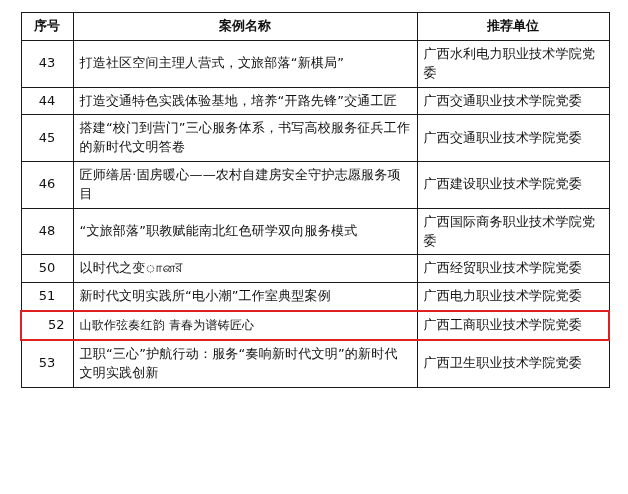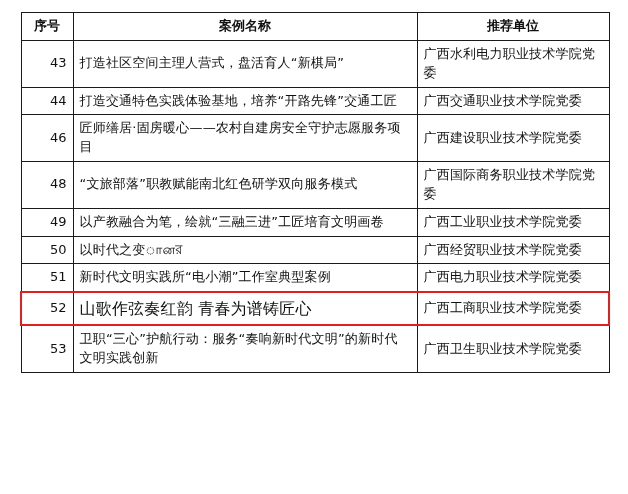--- a/index.html
+++ b/index.html
@@ -41,21 +41,21 @@
   col.c-unit { width: 192px; }
 
   thead th {
     text-align: center;
     font-weight: bold;
     font-size: 14.5px;
     padding-top: 8px;
     padding-bottom: 8px;
   }
   td.col-no {
-    text-align: right;
+    text-align: center;
     font-size: 13.5px;
   }
   td.col-name {
     text-align: left;
     letter-spacing: 0.2px;
   }
   td.col-unit {
     text-align: left;
     letter-spacing: 0.2px;
   }
@@ -65,21 +65,21 @@
   }
   tr.highlight-row td.col-no {
     border-left: 2px solid #e02020;
     padding-left: 24px;
   }
   tr.highlight-row td.col-unit {
     border-right: 2px solid #e02020;
     margin-top: 29px;
   }
   tr.highlight-row td.col-name {
-    font-size: 16px;
+    font-size: 12px;
   }
   .clip-bottom {
     position: absolute;
     left: 0;
     right: 0;
     bottom: 0;
     height: 2px;
     background: #ffffff;
   }
 </style>
@@ -96,42 +96,42 @@
     <thead>
       <tr>
         <th>序号</th>
         <th>案例名称</th>
         <th>推荐单位</th>
       </tr>
     </thead>
     <tbody>
       <tr>
         <td class="col-no">43</td>
-        <td class="col-name">打造社区空间主理人营式，盘活育人“新棋局”</td>
+        <td class="col-name">打造社区空间主理人营式，文旅部落“新棋局”</td>
         <td class="col-unit">广西水利电力职业技术学院党委</td>
       </tr>
       <tr>
         <td class="col-no">44</td>
         <td class="col-name">打造交通特色实践体验基地，培养“开路先锋”交通工匠</td>
+        <td class="col-unit">广西交通职业技术学院党委</td>
+      </tr>
+      <tr>
+        <td class="col-no">45</td>
+        <td class="col-name">搭建“校门到营门”三心服务体系，书写高校服务征兵工作的新时代文明答卷</td>
         <td class="col-unit">广西交通职业技术学院党委</td>
       </tr>
       <tr>
         <td class="col-no">46</td>
         <td class="col-name">匠师缮居·固房暖心——农村自建房安全守护志愿服务项目</td>
         <td class="col-unit">广西建设职业技术学院党委</td>
       </tr>
       <tr>
         <td class="col-no">48</td>
         <td class="col-name">“文旅部落”职教赋能南北红色研学双向服务模式</td>
         <td class="col-unit">广西国际商务职业技术学院党委</td>
-      </tr>
-      <tr>
-        <td class="col-no">49</td>
-        <td class="col-name">以产教融合为笔，绘就“三融三进”工匠培育文明画卷</td>
-        <td class="col-unit">广西工业职业技术学院党委</td>
       </tr>
       <tr>
         <td class="col-no">50</td>
         <td class="col-name">以时代之变ானর</td>
         <td class="col-unit">广西经贸职业技术学院党委</td>
       </tr>
       <tr>
         <td class="col-no">51</td>
         <td class="col-name">新时代文明实践所“电小潮”工作室典型案例</td>
         <td class="col-unit">广西电力职业技术学院党委</td>

